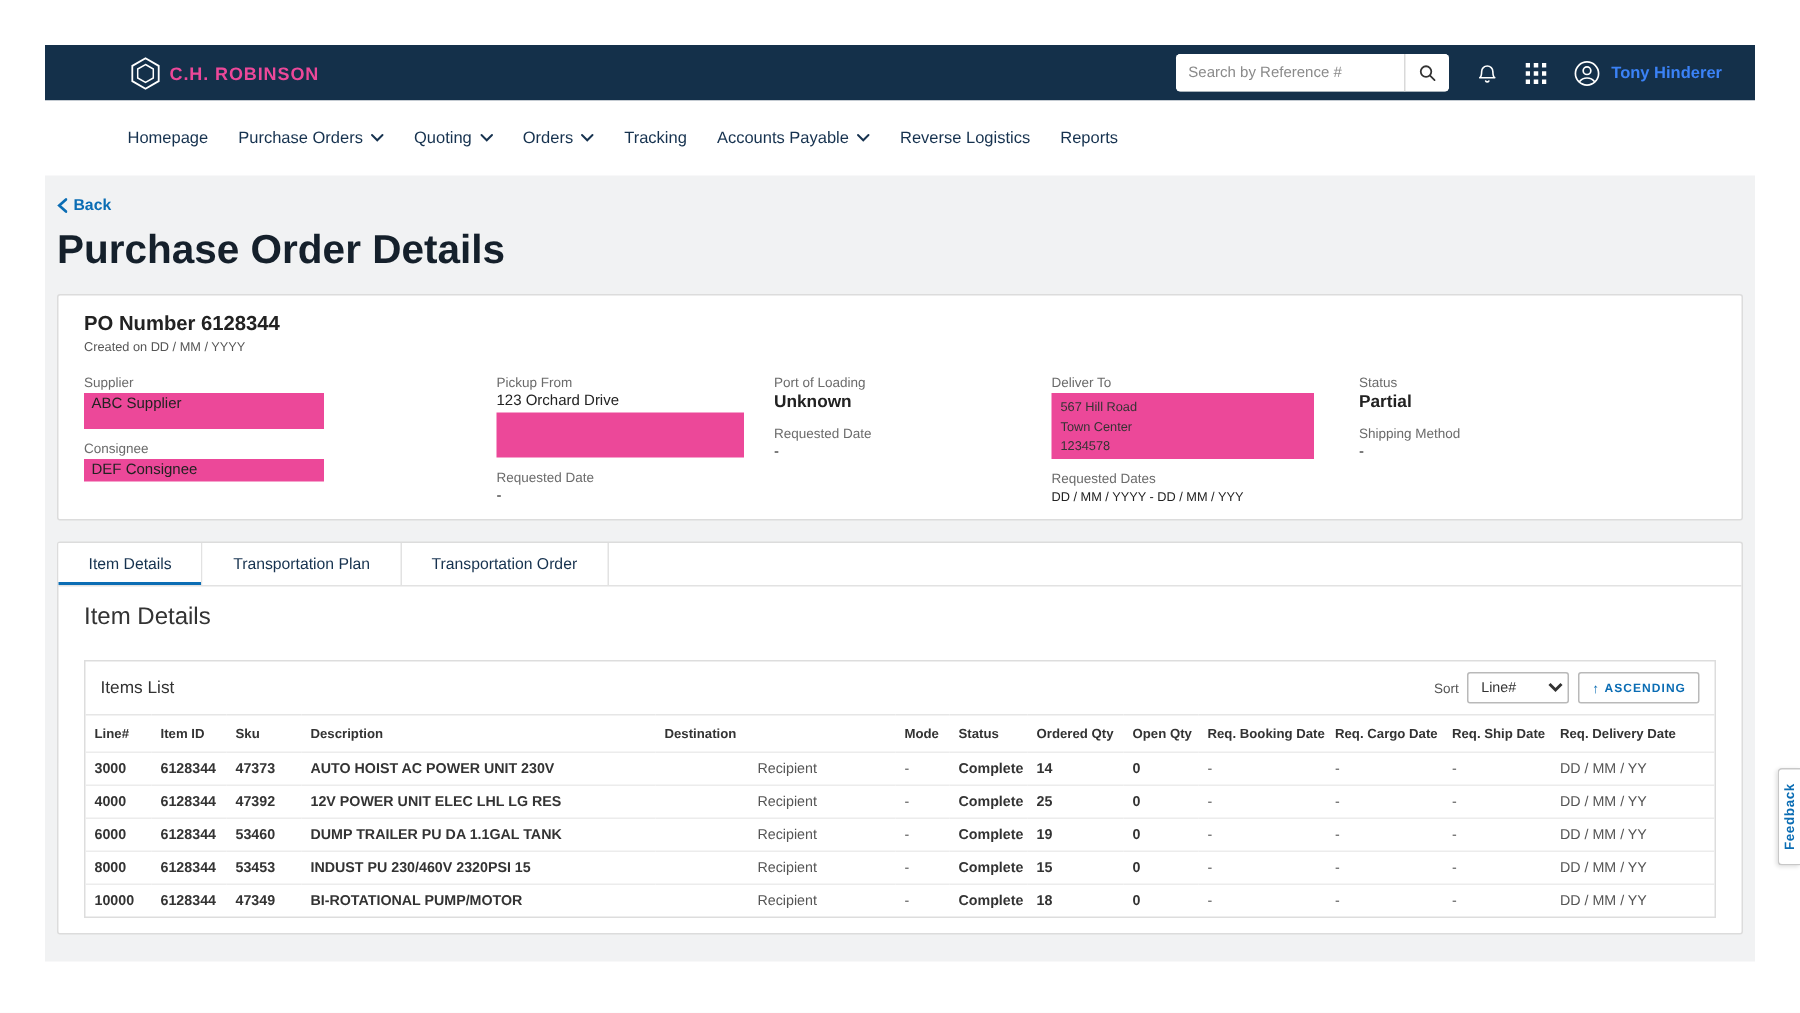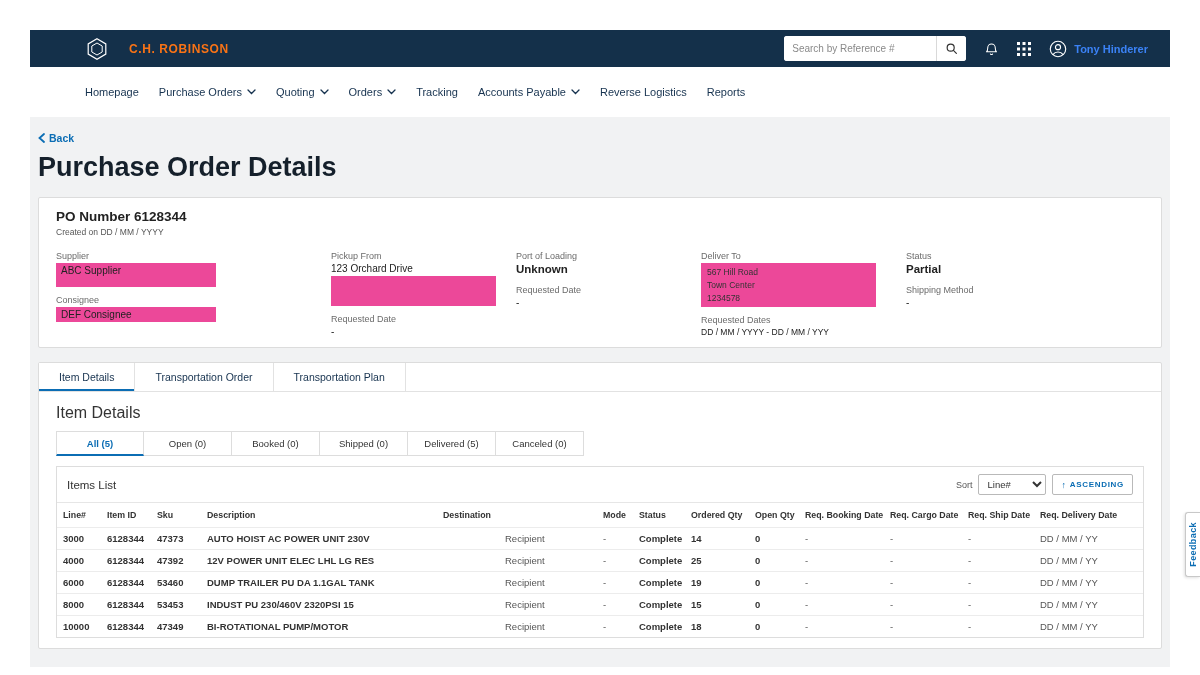--- a/index.html
+++ b/index.html
@@ -3,21 +3,21 @@
 <meta charset="utf-8">
 <style>
   * { box-sizing:border-box; margin:0; padding:0; }
   html,body { background:#fff; }
   body { font-family:"Liberation Sans", sans-serif; }
   .viewport { position:relative; width:1200px; height:675px; background:#fff; overflow:hidden; }
   .page { padding:30px 30px 0; }
 
   
   .topbar { height:37px; background:var(--navy,#14304a); display:flex; align-items:center; padding:0 22px 0 55px; }
-  .brand { display:flex; align-items:center; gap:20px; color:#f97316; cursor:pointer; }
+  .brand { display:flex; align-items:center; gap:4px; color:#ec4899; cursor:pointer; }
   .brand-name { font-size:12px; font-weight:bold; letter-spacing:.6px; }
   .topbar-right { margin-left:auto; display:flex; align-items:center; gap:18px; }
   .searchbar { display:flex; align-items:stretch; background:#fff; border-radius:3px; height:25px; overflow:hidden; }
   .searchbar input { border:none; outline:none; width:152px; padding:0 8px; font-size:10px; color:#333; font-family:inherit; background:#fff; }
   .searchbar input::placeholder { color:#8a8a8a; }
   .search-btn { width:30px; background:#fff; border:none; border-left:1px solid #d9d9d9; display:flex; align-items:center; justify-content:center; cursor:pointer; }
   .icon-btn { background:none; border:none; cursor:pointer; display:flex; align-items:center; padding:0; }
   .user-menu { display:flex; align-items:center; gap:7px; color:#3b82f6; cursor:pointer; }
   .user-name { font-size:11px; font-weight:bold; }
 
@@ -232,32 +232,24 @@
             <div class="fld-label gap-md">Shipping Method</div>
             <div class="fld-value">-</div>
           </div>
         </div>
       </section>
 
       
       <section class="card tabs-card">
         <div class="tab-row">
           <button class="tab active">Item Details</button>
+          <button class="tab">Transportation Plan</button>
           <button class="tab">Transportation Order</button>
-          <button class="tab">Transportation Plan</button>
         </div>
         <h2 class="section-heading">Item Details</h2>
-        <div class="filter-tabs">
-          <button class="ftab active">All (5)</button>
-          <button class="ftab">Open (0)</button>
-          <button class="ftab">Booked (0)</button>
-          <button class="ftab">Shipped (0)</button>
-          <button class="ftab">Delivered (5)</button>
-          <button class="ftab">Canceled (0)</button>
-        </div>
 
         <div class="items-panel">
           <div class="items-panel-header">
             <span class="items-list-title">Items List</span>
             <div class="sort-controls">
               <span class="sort-label">Sort</span>
               <select class="sort-select">
                 <option>Line#</option>
               </select>
               <button class="asc-btn">

